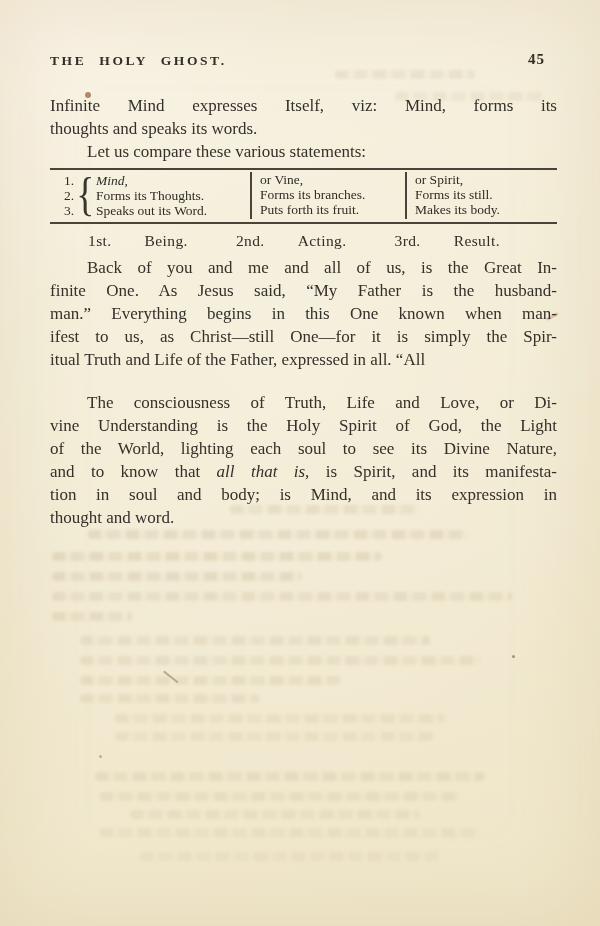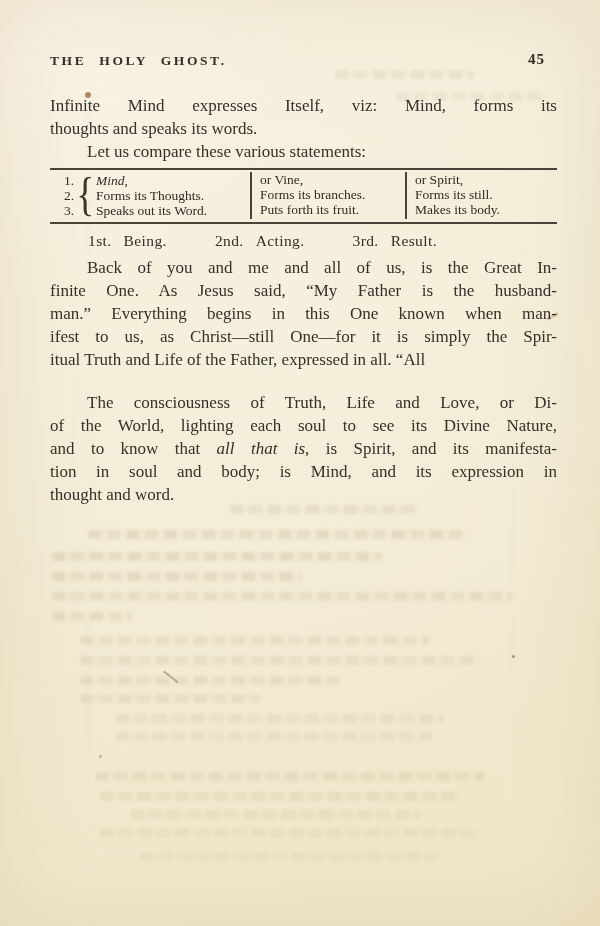--- a/index.html
+++ b/index.html
@@ -34,21 +34,21 @@
   .colB{width:155px;border-left:2px solid #49433a;padding-left:8px;}
   .colC{width:152px;border-left:2px solid #49433a;padding-left:8px;}
   .nums{width:24px;text-align:right;padding-top:1px;}
   .bracewrap{width:22px;display:flex;align-items:center;justify-content:center;}
   .brace{font-size:47px;line-height:1;transform:scaleX(.8) translateY(-1px);color:#3a352c;}
   .cells{flex:1;padding-top:1px;}
   .cell{white-space:nowrap;}
   .colA .cells .cell:first-child{font-style:italic;}
 
   .summary{margin-top:7px;display:flex;padding-left:38px;font-size:15.5px;line-height:20px;letter-spacing:.4px;color:#312d27;}
-  .pair{display:flex;gap:12px;margin-right:48px;justify-content:flex-end;}
+  .pair{display:flex;gap:33px;margin-right:48px;justify-content:flex-end;}
   .p2{margin-top:5px;}
   .p3{margin-top:20px;}
 
   
   .gh{
     position:absolute;height:9px;border-radius:4px;filter:blur(1.7px);opacity:.38;
     background:repeating-linear-gradient(90deg,
       rgba(152,130,86,.40) 0 13px, rgba(152,130,86,.10) 13px 19px,
       rgba(152,130,86,.32) 19px 32px, rgba(152,130,86,.08) 32px 38px);
   }
@@ -170,20 +170,21 @@
     <div class="para p2 indent">
         <div class="tline">Back of you and me and all of us, is the Great In-</div>
         <div class="tline">finite One. As Jesus said, “My Father is the husband-</div>
         <div class="tline">man.” Everything begins in this One known when man-</div>
         <div class="tline">ifest to us, as Christ—still One—for it is simply the Spir-</div>
         <div class="tline">itual Truth and Life of the Father, expressed in all. “All</div>
       </div>
 
     <div class="para p3 indent">
         <div class="tline">The consciousness of Truth, Life and Love, or Di-</div>
+        <div class="tline">vine Understanding is the Holy Spirit of God, the Light</div>
         <div class="tline">of the World, lighting each soul to see its Divine Nature,</div>
         <div class="tline"><span>and to know that </span><span class="it">all that is</span><span>, is Spirit, and its manifesta-</span></div>
         <div class="tline">tion in soul and body; is Mind, and its expression in</div>
         <div class="tline">thought and word.</div>
       </div>
 
   </div>
 </div>
 
 </body></html>

